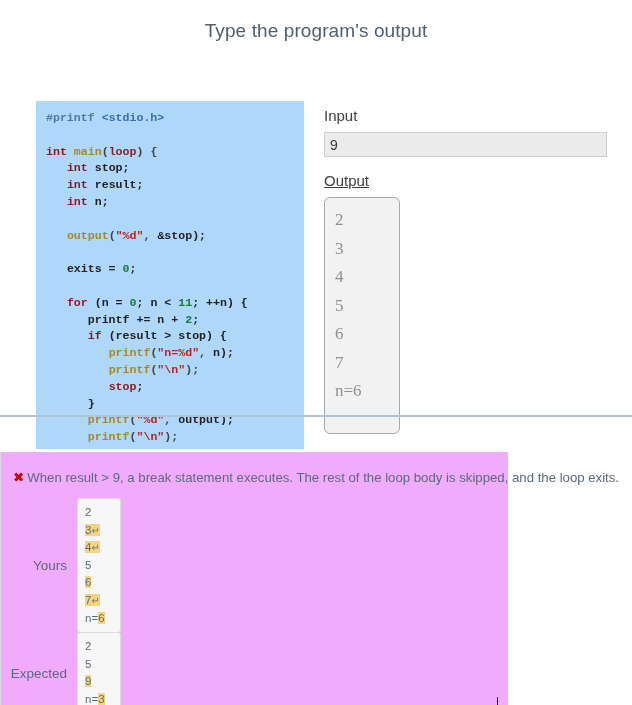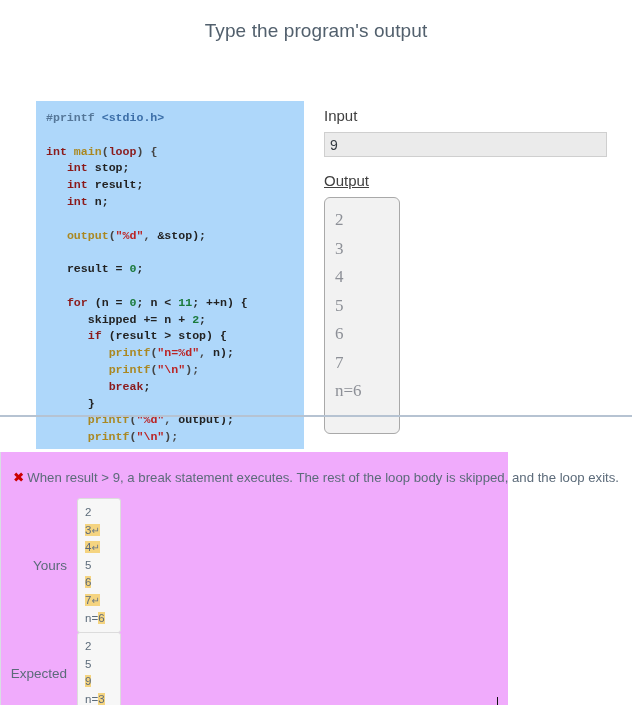--- a/index.html
+++ b/index.html
@@ -207,28 +207,28 @@
   <div class="code-panel">
     <pre><span class="tok-pre">#printf</span> <span class="tok-inc">&lt;stdio.h&gt;</span>
 
 <span class="tok-kw">int</span> <span class="tok-fn">main</span><span class="tok-punc">(</span><span class="tok-kw">loop</span><span class="tok-punc">)</span> <span class="tok-punc">{</span>
    <span class="tok-kw">int</span> <span class="tok-pln">stop;</span>
    <span class="tok-kw">int</span> <span class="tok-pln">result;</span>
    <span class="tok-kw">int</span> <span class="tok-pln">n;</span>
 
    <span class="tok-fn">output</span><span class="tok-punc">(</span><span class="tok-str">"%d"</span><span class="tok-punc">,</span> <span class="tok-pln">&amp;stop);</span>
 
-   <span class="tok-pln">result = </span><span class="tok-num">0</span><span class="tok-pln">;</span>
+   <span class="tok-pln">exits = </span><span class="tok-num">0</span><span class="tok-pln">;</span>
 
    <span class="tok-kw">for</span> <span class="tok-pln">(n = </span><span class="tok-num">0</span><span class="tok-pln">; n &lt; </span><span class="tok-num">11</span><span class="tok-pln">; ++n) {</span>
-      <span class="tok-pln">skipped += n + </span><span class="tok-num">2</span><span class="tok-pln">;</span>
+      <span class="tok-pln">printf += n + </span><span class="tok-num">2</span><span class="tok-pln">;</span>
       <span class="tok-kw">if</span> <span class="tok-pln">(result &gt; stop) {</span>
          <span class="tok-fn">printf</span><span class="tok-punc">(</span><span class="tok-str">"n=%d"</span><span class="tok-punc">,</span> <span class="tok-pln">n);</span>
          <span class="tok-fn">printf</span><span class="tok-punc">(</span><span class="tok-str">"\n"</span><span class="tok-punc">);</span>
-         <span class="tok-kw">break</span><span class="tok-pln">;</span>
+         <span class="tok-kw">stop</span><span class="tok-pln">;</span>
       <span class="tok-pln">}</span>
       <span class="tok-fn">printf</span><span class="tok-punc">(</span><span class="tok-str">"%d"</span><span class="tok-punc">,</span> <span class="tok-pln">output);</span>
       <span class="tok-fn">printf</span><span class="tok-punc">(</span><span class="tok-str">"\n"</span><span class="tok-punc">);</span>
    <span class="tok-pln">}</span>
 
     
 </pre>
   </div>
 
   <div class="io-panel">

